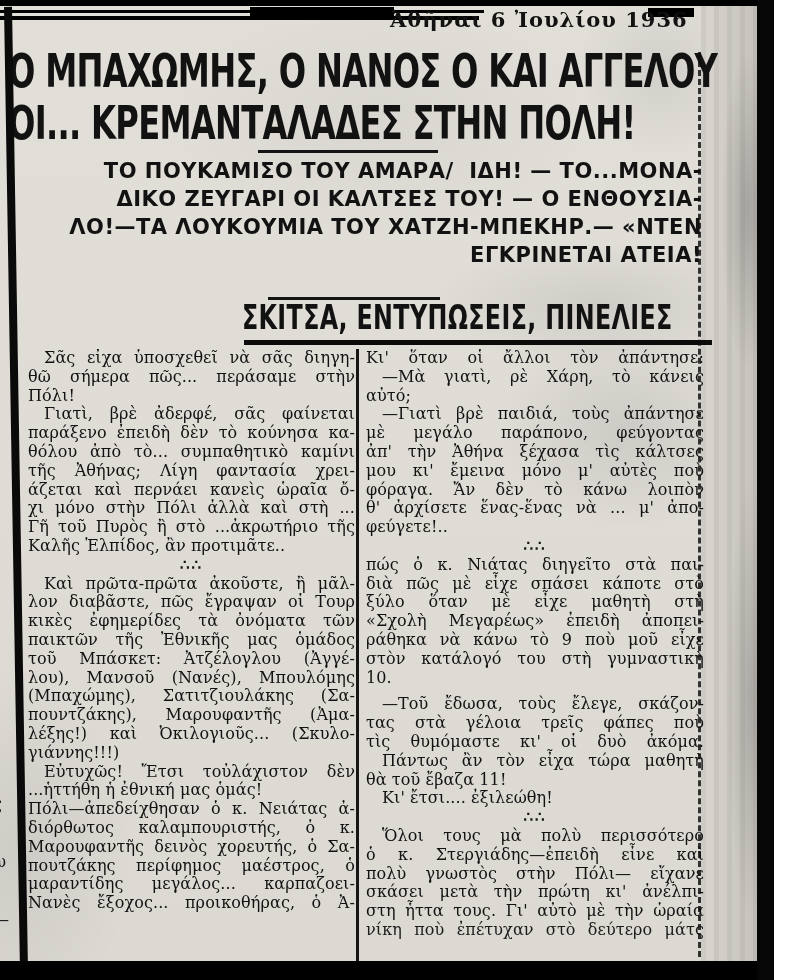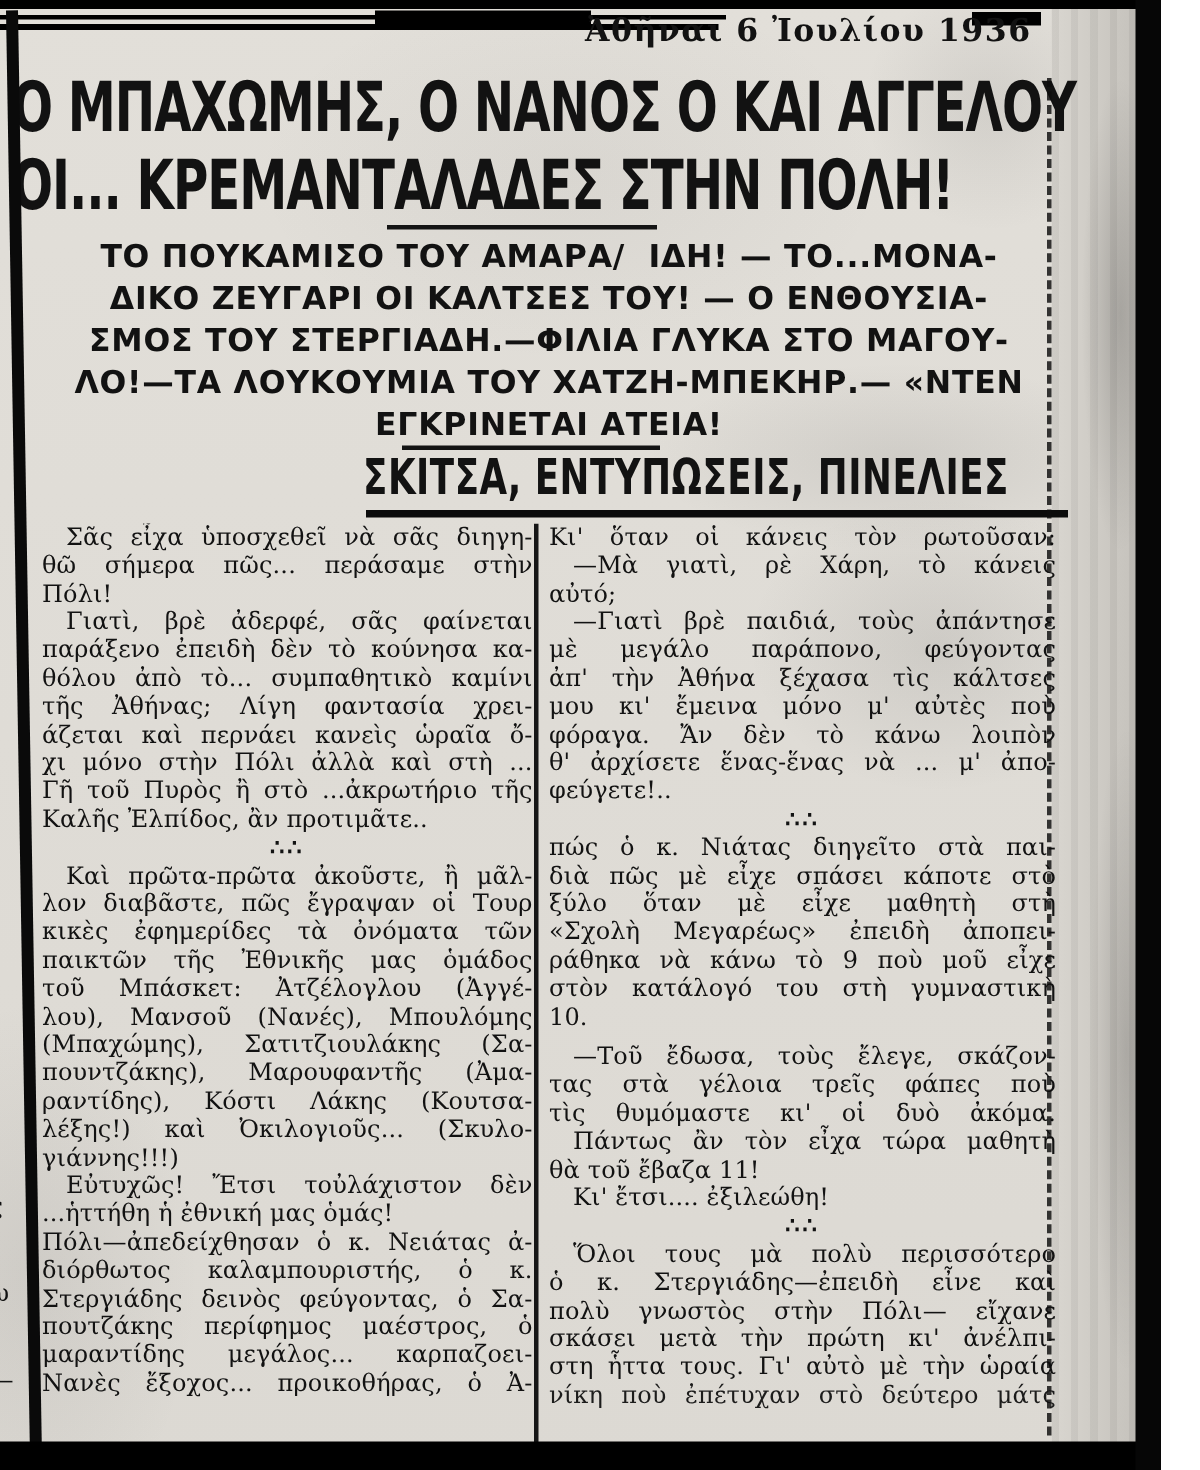--- a/index.html
+++ b/index.html
@@ -42,21 +42,21 @@
   .dash-rule{position:absolute;left:698px;top:52px;height:905px;width:0;
     border-left:3px dashed rgba(12,12,12,.82);z-index:2}
   
   .date{position:absolute;left:390px;top:7px;font:bold 21px/26px "DejaVu Serif",serif;
     letter-spacing:1px;white-space:nowrap;z-index:2}
   .headline{position:absolute;left:8px;top:45px;width:760px;z-index:2}
   .hl{font:bold 46px/52px "DejaVu Sans",sans-serif;white-space:nowrap;letter-spacing:-1px;
     transform:scaleX(.70);transform-origin:left}
   .hl-underline{position:absolute;left:258px;top:150px;width:180px;height:3px;background:#141414;z-index:2}
   
-  .subhead{position:absolute;left:30px;top:157px;width:672px;text-align:center;z-index:2}
+  .subhead{position:absolute;left:30px;top:157px;width:672px;text-align:right;z-index:2}
   .shline{font:bold 21px/28px "DejaVu Sans",sans-serif;white-space:pre;letter-spacing:0.5px}
   .sh-underline{position:absolute;left:268px;top:297px;width:172px;height:3px;background:#141414;z-index:2}
   
   .section-title{position:absolute;left:242px;top:299px;z-index:2;
     font:bold 33px/38px "DejaVu Sans",sans-serif;white-space:nowrap;
     transform:scaleX(.72);transform-origin:left;letter-spacing:0.5px}
   .st-underline{position:absolute;left:244px;top:340px;width:468px;height:5px;background:#0b0b0b;z-index:2}
   
   .cols{position:absolute;left:28px;top:349px;width:676px;height:631px;display:flex;overflow:hidden;z-index:2}
   .colL{width:327px}
@@ -91,21 +91,20 @@
 
 <div class="headline">
   <div class="hl">Ο ΜΠΑΧΩΜΗΣ, Ο ΝΑΝΟΣ Ο ΚΑΙ ΑΓΓΕΛΟΥ</div>
   <div class="hl">ΟΙ... ΚΡΕΜΑΝΤΑΛΑΔΕΣ ΣΤΗΝ ΠΟΛΗ!</div>
 </div>
 <div class="hl-underline"></div>
 
 <div class="subhead" id="subhead">
     <div class="shline">ΤΟ ΠΟΥΚΑΜΙΣΟ ΤΟΥ ΑΜΑΡΑ/  ΙΔΗ! — ΤΟ...ΜΟΝΑ-</div>
     <div class="shline">ΔΙΚΟ ΖΕΥΓΑΡΙ ΟΙ ΚΑΛΤΣΕΣ ΤΟΥ! — Ο ΕΝΘΟΥΣΙΑ-</div>
-    <div class="shline">ΣΜΟΣ ΤΟΥ ΣΤΕΡΓΙΑΔΗ.—ΦΙΛΙΑ ΓΛΥΚΑ ΣΤΟ ΜΑΓΟΥ-</div>
     <div class="shline">ΛΟ!—ΤΑ ΛΟΥΚΟΥΜΙΑ ΤΟΥ ΧΑΤΖΗ-ΜΠΕΚΗΡ.— «ΝΤΕΝ</div>
     <div class="shline">ΕΓΚΡΙΝΕΤΑΙ ΑΤΕΙΑ!</div>
   </div>
 <div class="sh-underline"></div>
 
 <div class="section-title">ΣΚΙΤΣΑ, ΕΝΤΥΠΩΣΕΙΣ, ΠΙΝΕΛΙΕΣ</div>
 <div class="st-underline"></div>
 
 <div class="cols">
   <div class="colL" id="col-left">
@@ -122,35 +121,34 @@
       <div class="bline end">Καλῆς Ἐλπίδος, ἂν προτιμᾶτε..</div>
       <div class="dots">∴∴</div>
       <div class="bline indent">Καὶ πρῶτα-πρῶτα ἀκοῦστε, ἢ μᾶλ-</div>
       <div class="bline">λον διαβᾶστε, πῶς ἔγραψαν οἱ Τουρ</div>
       <div class="bline">κικὲς ἐφημερίδες τὰ ὀνόματα τῶν</div>
       <div class="bline">παικτῶν τῆς Ἐθνικῆς μας ὁμάδος</div>
       <div class="bline">τοῦ Μπάσκετ: Ἀτζέλογλου (Ἀγγέ-</div>
       <div class="bline">λου), Μανσοῦ (Νανές), Μπουλόμης</div>
       <div class="bline">(Μπαχώμης), Σατιτζιουλάκης (Σα-</div>
       <div class="bline">πουντζάκης), Μαρουφαντῆς (Ἀμα-</div>
-      <div class="bline">ραντίδης), Κόστι Λάκης (Κουτσα-</div>
       <div class="bline">λέξης!) καὶ Ὀκιλογιοῦς... (Σκυλο-</div>
       <div class="bline end">γιάννης!!!)</div>
       <div class="bline indent">Εὐτυχῶς! Ἔτσι τοὐλάχιστον δὲν</div>
       <div class="bline end">...ἡττήθη ἡ ἐθνική μας ὁμάς!</div>
       <div class="bline">Πόλι—ἀπεδείχθησαν ὁ κ. Νειάτας ἀ-</div>
       <div class="bline">διόρθωτος καλαμπουριστής, ὁ κ.</div>
-      <div class="bline">Στεργιάδης δεινὸς φεύγοντας, ὁ Σα-</div>
+      <div class="bline">Μαρουφαντῆς δεινὸς χορευτής, ὁ Σα-</div>
       <div class="bline">πουτζάκης περίφημος μαέστρος, ὁ</div>
       <div class="bline">μαραντίδης μεγάλος... καρπαζοει-</div>
       <div class="bline">Νανὲς ἔξοχος... προικοθήρας, ὁ Ἀ-</div>
     </div>
   <div class="col-divider"></div>
   <div class="colR" id="col-right">
-      <div class="bline">Κι' ὅταν οἱ κάνεις τὸν ρωτοῦσαν:</div>
+      <div class="bline">Κι' ὅταν οἱ ἄλλοι τὸν ἀπάντησε:</div>
       <div class="bline indent">—Μὰ γιατὶ, ρὲ Χάρη, τὸ κάνεις</div>
       <div class="bline end">αὐτό;</div>
       <div class="bline indent">—Γιατὶ βρὲ παιδιά, τοὺς ἀπάντησε</div>
       <div class="bline">μὲ μεγάλο παράπονο, φεύγοντας</div>
       <div class="bline">ἀπ' τὴν Ἀθήνα ξέχασα τὶς κάλτσες</div>
       <div class="bline">μου κι' ἔμεινα μόνο μ' αὐτὲς ποὺ</div>
       <div class="bline">φόραγα. Ἄν δὲν τὸ κάνω λοιπὸν</div>
       <div class="bline">θ' ἀρχίσετε ἕνας-ἕνας νὰ ... μ' ἀπο-</div>
       <div class="bline end">φεύγετε!..</div>
       <div class="dots">∴∴</div>

